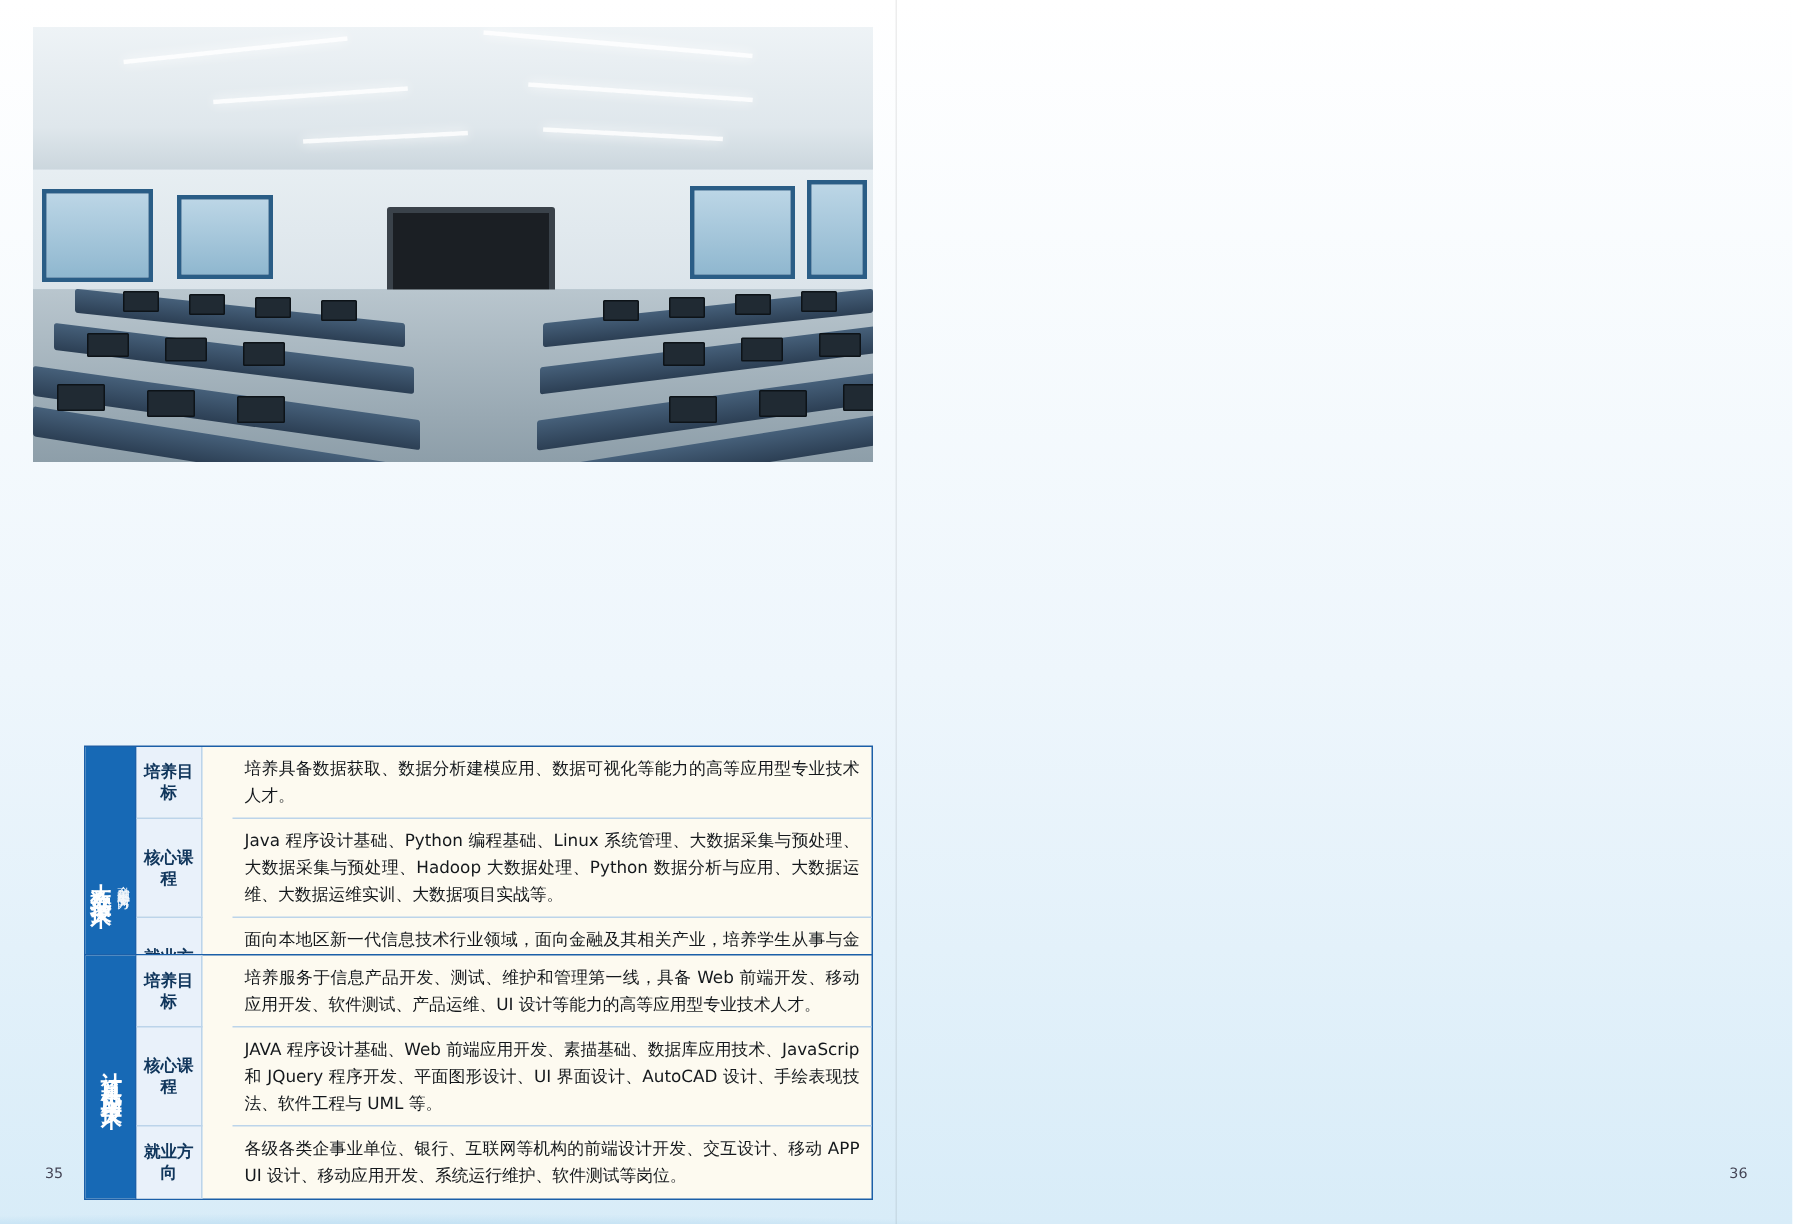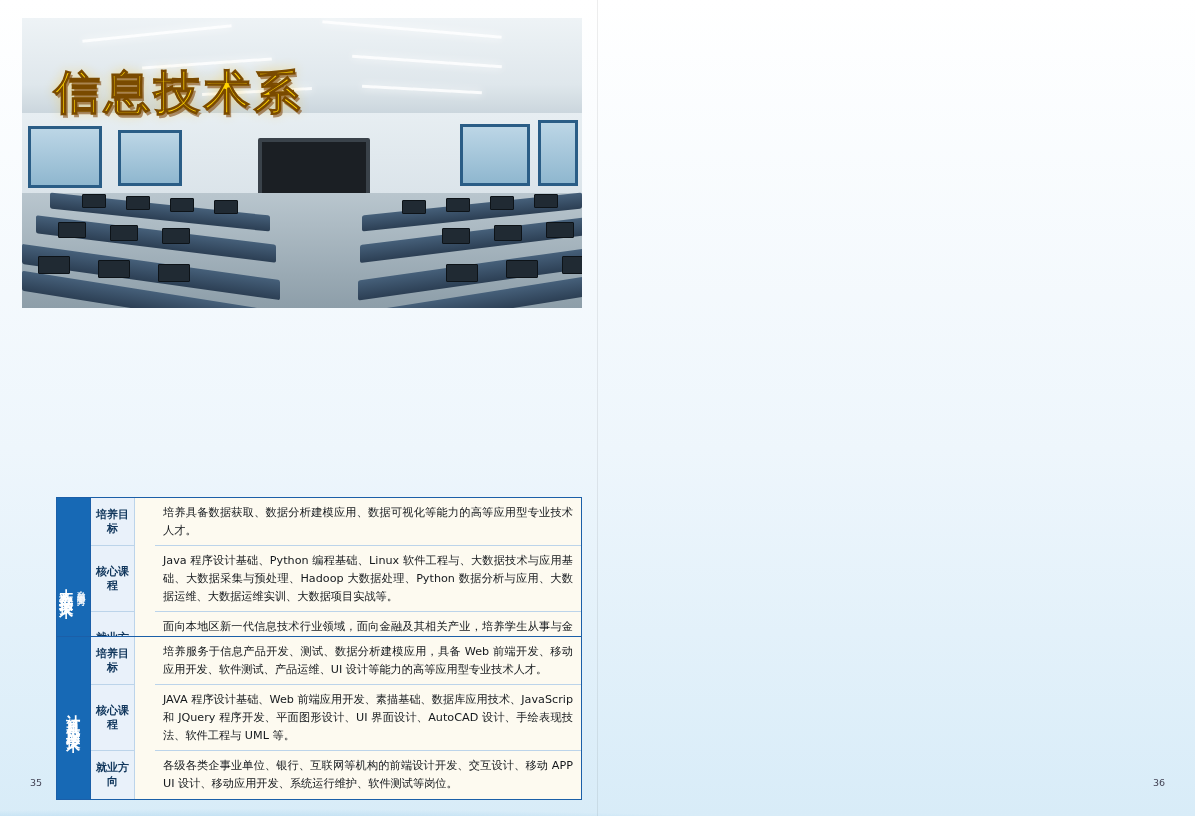--- a/index.html
+++ b/index.html
@@ -182,46 +182,45 @@
       <div class="monitor" style="left:472px; top:207px; width:28px; height:16px;"></div>
       <div class="monitor" style="left:524px; top:204px; width:28px; height:16px;"></div>
       <div class="monitor" style="left:16px; top:238px; width:32px; height:18px;"></div>
       <div class="monitor" style="left:76px; top:242px; width:32px; height:18px;"></div>
       <div class="monitor" style="left:136px; top:246px; width:32px; height:18px;"></div>
       <div class="monitor" style="left:424px; top:246px; width:32px; height:18px;"></div>
       <div class="monitor" style="left:484px; top:242px; width:32px; height:18px;"></div>
       <div class="monitor" style="left:540px; top:238px; width:32px; height:18px;"></div>
 
       <div class="title-stack">
-        <div class="title-cn">信息技术系</div>
       </div>
     </div>
 
     <div class="bodytext">
     </div>
 
     <div class="major-table" id="tbl-bigdata">
       <div class="mt-left">
         <span class="vtext">大数据技术</span>
         <span class="vsub">金融信息安全方向</span>
       </div>
       <div class="mt-key first">培养目标</div>
       <div class="mt-val first">培养具备数据获取、数据分析建模应用、数据可视化等能力的高等应用型专业技术人才。</div>
       <div class="mt-key">核心课程</div>
-      <div class="mt-val">Java 程序设计基础、Python 编程基础、Linux 软件工程与、大数据技术与应用基础、大数据采集与预处理、Hadoop 大数据处理、Python 数据分析与应用、大数据运维、大数据运维实训、大数据项目实战等。</div>
+      <div class="mt-val">Java 程序设计基础、Python 编程基础、Linux 系统管理、大数据采集与预处理、大数据采集与预处理、Hadoop 大数据处理、Python 数据分析与应用、大数据运维、大数据运维实训、大数据项目实战等。</div>
       <div class="mt-key">就业方向</div>
       <div class="mt-val">面向本地区新一代信息技术行业领域，面向金融及其相关产业，培养学生从事与金融信息相关的大数据产品部署、数据中心运维、数据采集和存储管理、大数据分析和大数据安全分析等技术工作。</div>
     </div>
 
     <div class="major-table" id="tbl-capp1">
       <div class="mt-left">
         <span class="vtext">计算机应用技术</span>
       </div>
       <div class="mt-key first">培养目标</div>
-      <div class="mt-val first">培养服务于信息产品开发、测试、数据分析建模应用，具备 Web 前端开发、移动应用开发、软件测试、产品运维、UI 设计等能力的高等应用型专业技术人才。</div>
+      <div class="mt-val first">培养服务于信息产品开发、测试、维护和管理第一线，具备 Web 前端开发、移动应用开发、软件测试、产品运维、UI 设计等能力的高等应用型专业技术人才。</div>
       <div class="mt-key">核心课程</div>
       <div class="mt-val">JAVA 程序设计基础、Web 前端应用开发、素描基础、数据库应用技术、JavaScrip 和 JQuery 程序开发、平面图形设计、UI 界面设计、AutoCAD 设计、手绘表现技法、软件工程与 UML 等。</div>
       <div class="mt-key">就业方向</div>
       <div class="mt-val">各级各类企事业单位、银行、互联网等机构的前端设计开发、交互设计、移动 APP UI 设计、移动应用开发、系统运行维护、软件测试等岗位。</div>
     </div>
 
     <div class="pageno" id="pageno-left">35</div>
   </div>
 
   <div class="page-right">

